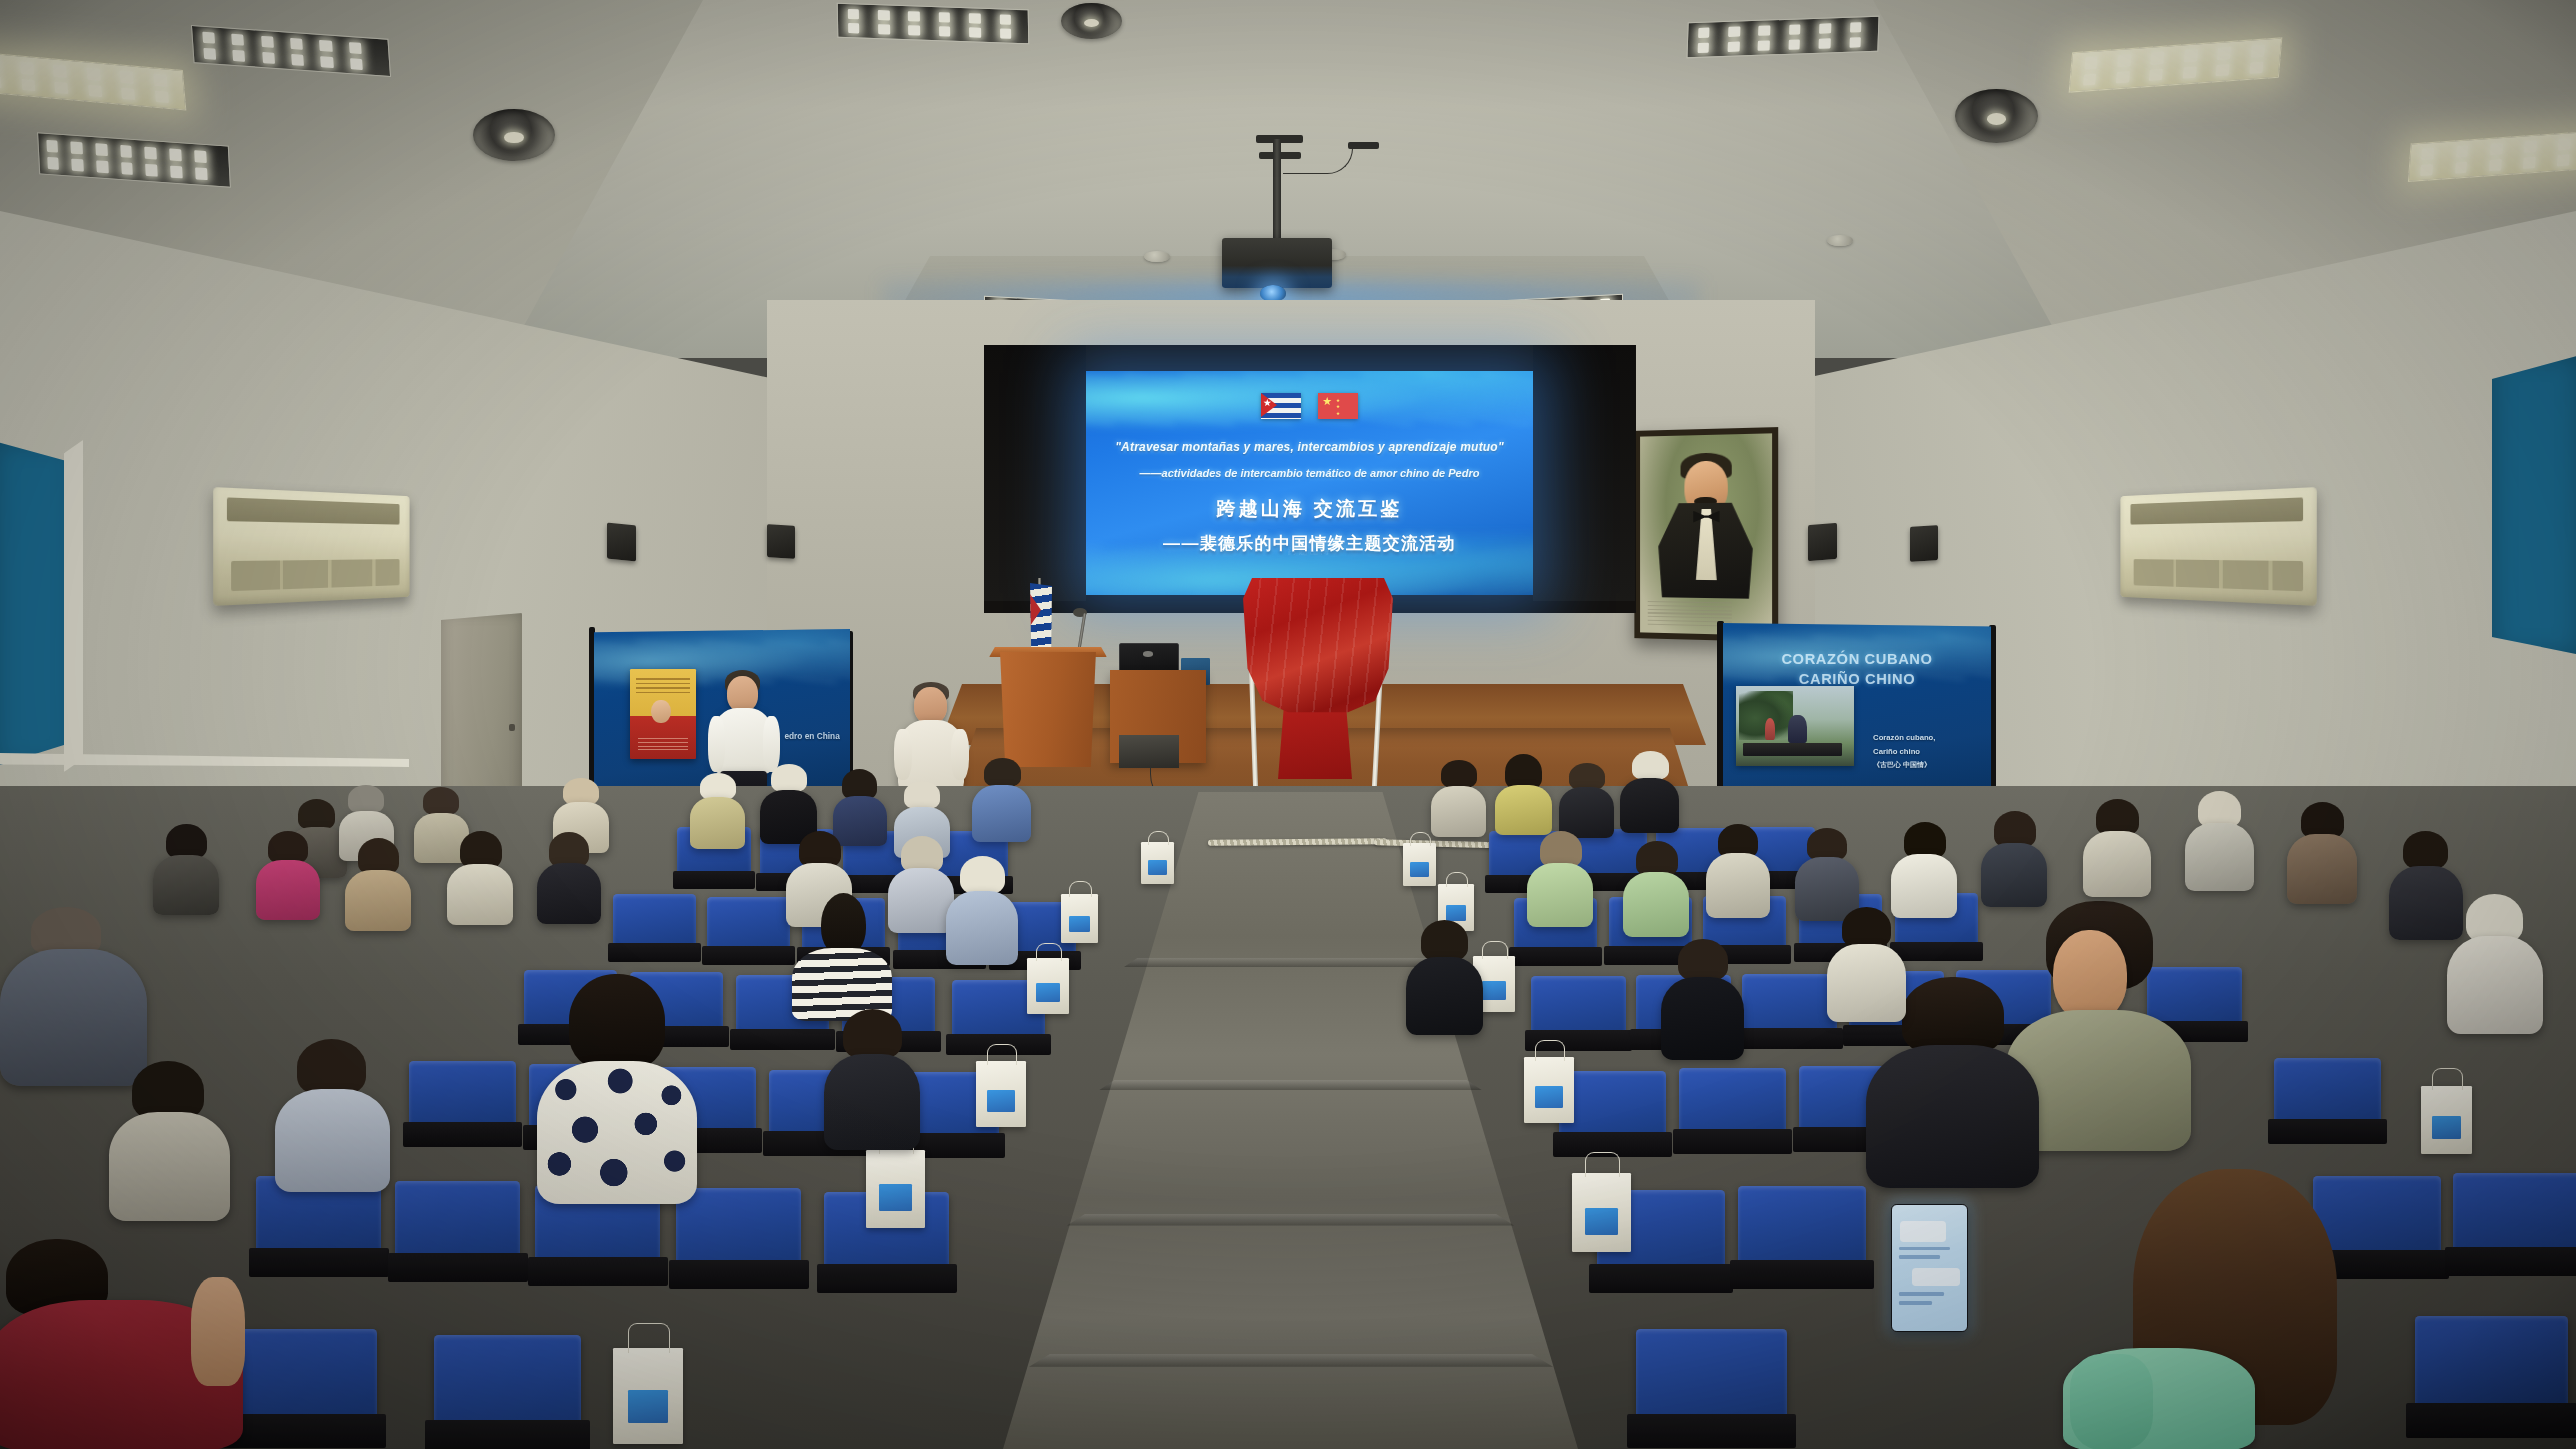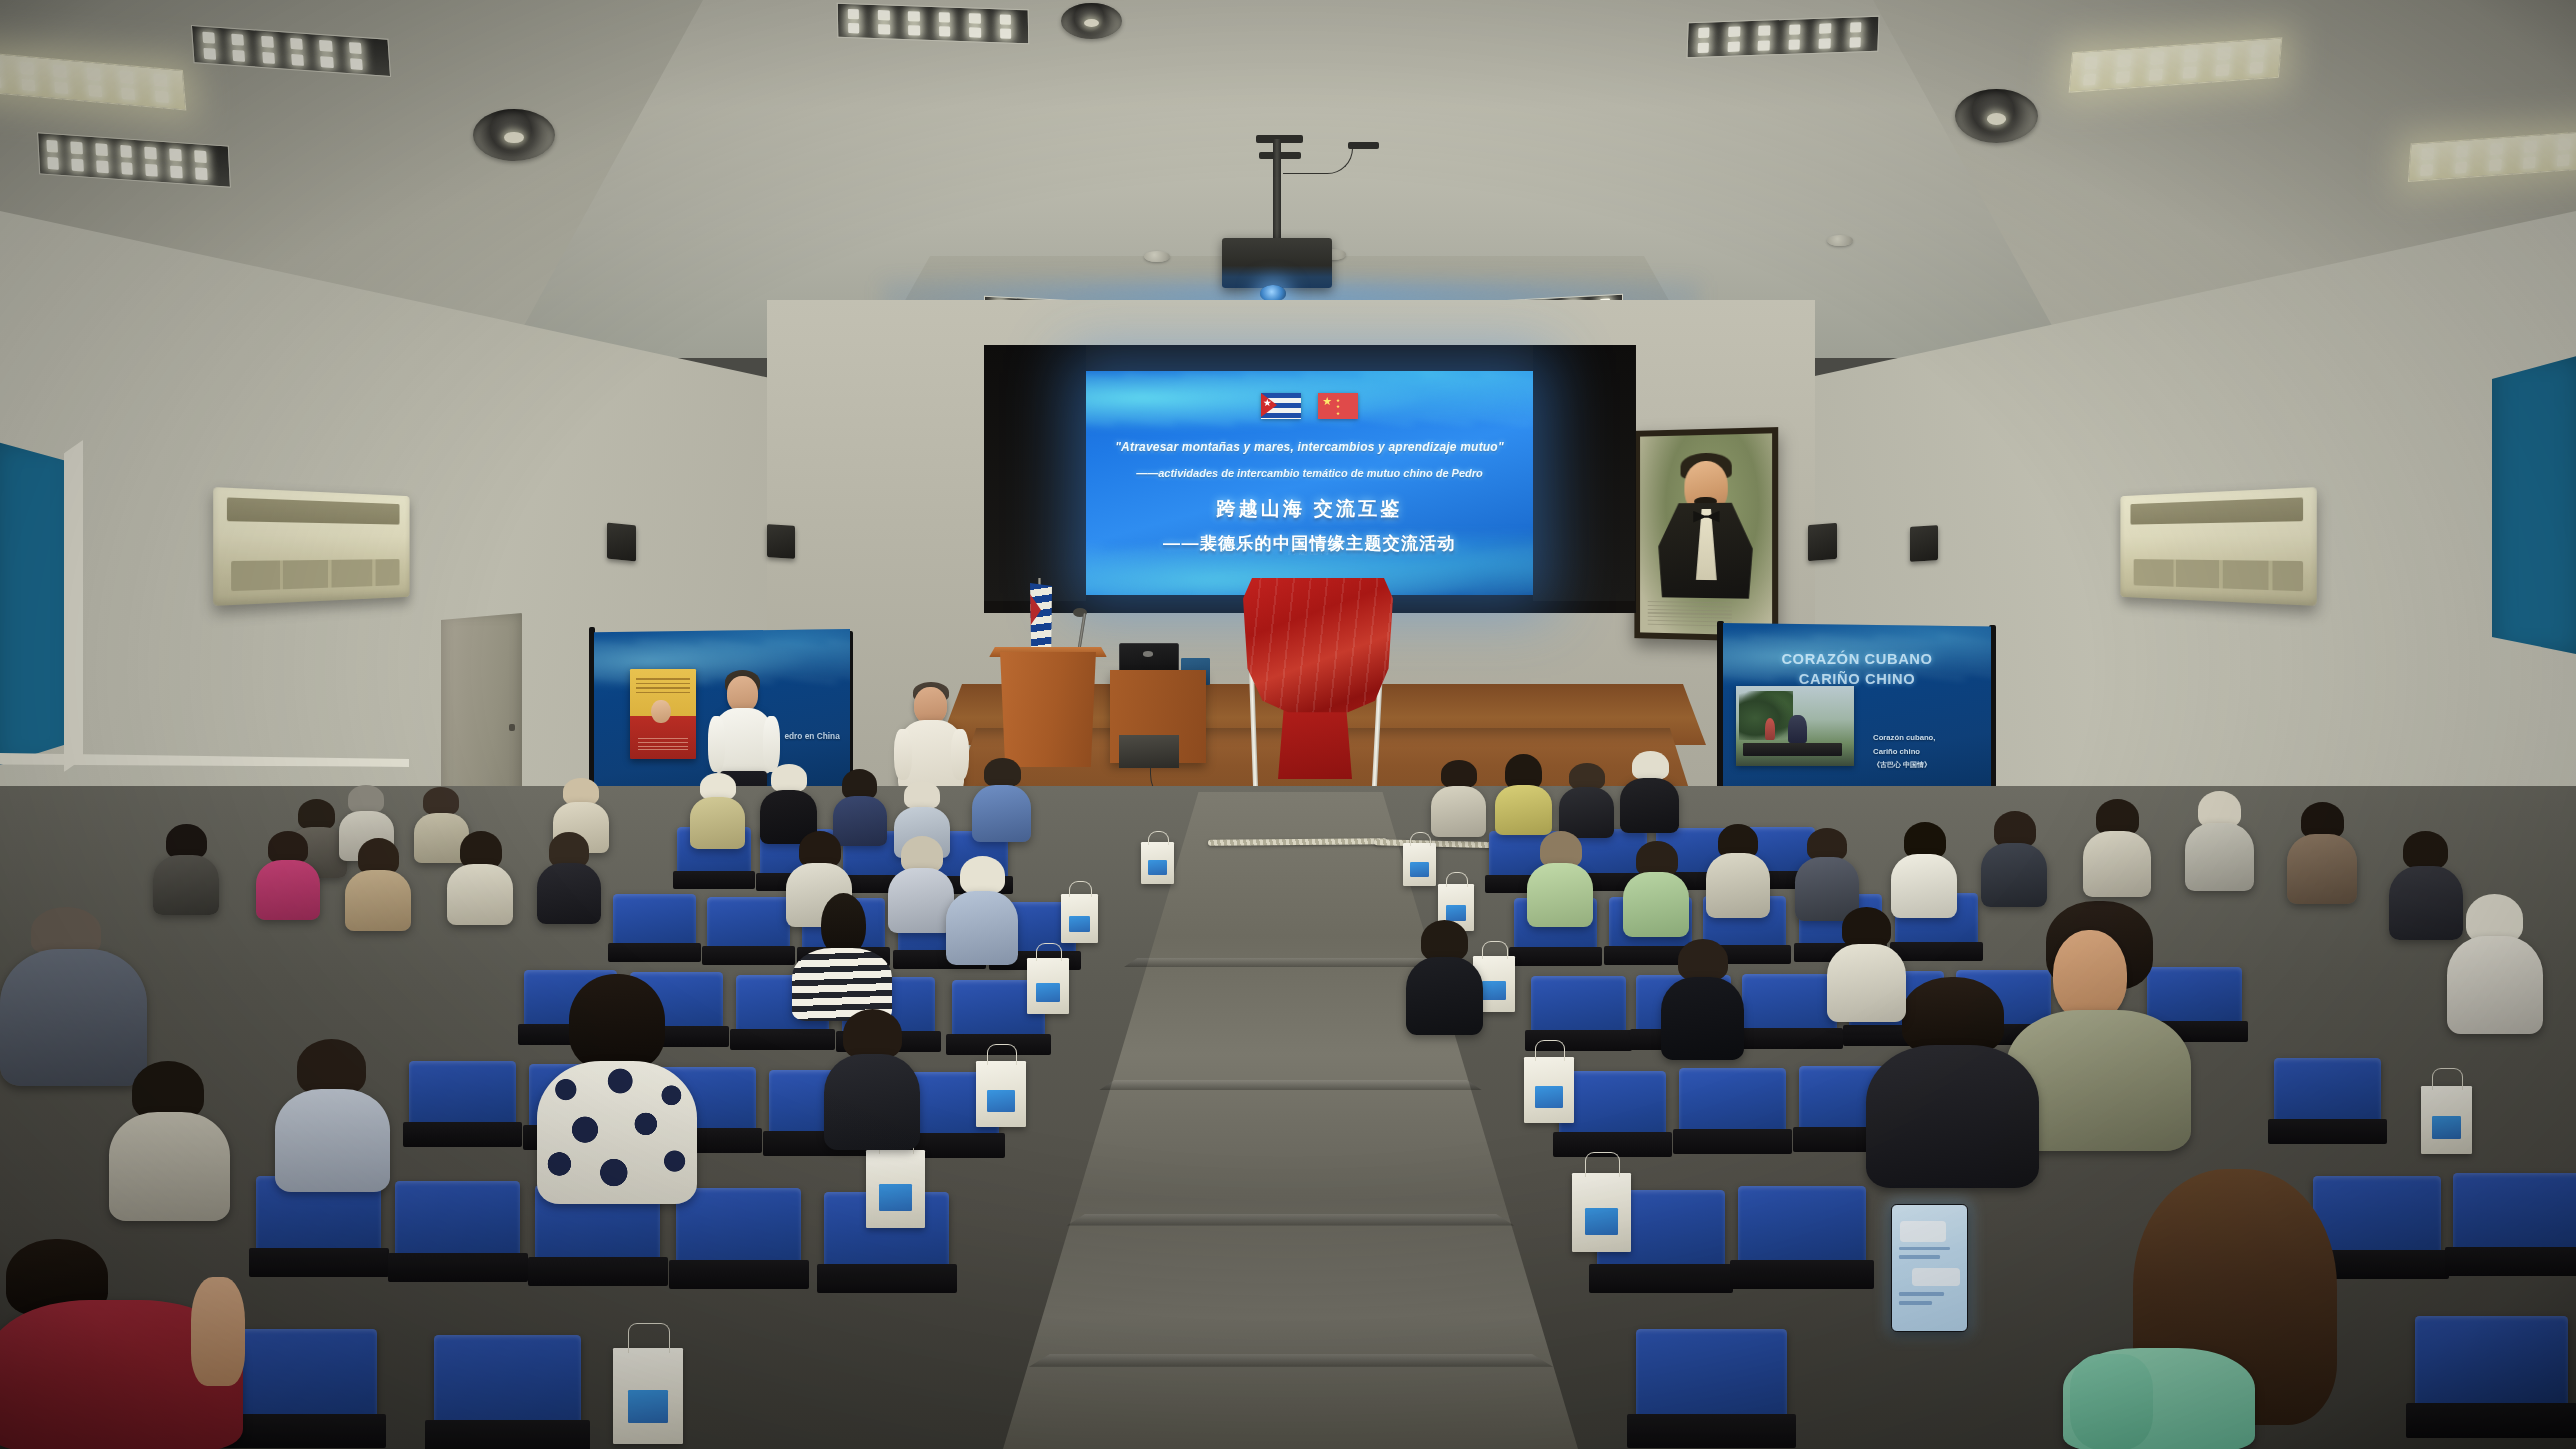--- a/index.html
+++ b/index.html
@@ -750,21 +750,21 @@
     <div class="scr-wave-top"></div>
     <div class="scr-wave-bot"></div>
 
     <div class="scr-flags">
       <div class="flag flag-cu"></div>
       <div class="flag flag-cn"></div>
     </div>
 
     <div class="scr-text">
       <div class="scr-l1">"Atravesar montañas y mares, intercambios y aprendizaje mutuo"</div>
-      <div class="scr-l2">——actividades de intercambio temático de mutuo chino de Pedro</div>
+      <div class="scr-l2">——actividades de intercambio temático de amor chino de Pedro</div>
       <div class="scr-l3">跨越山海 交流互鉴</div>
       <div class="scr-l4">——裴德乐的中国情缘主题交流活动</div>
     </div>
     <div class="scr-ghost">跨越山海</div>
   </div>
 
   <div class="stage-wood-back"></div>
   <div class="stage-floor"></div>
   <div class="stage-front-edge"></div>
 

